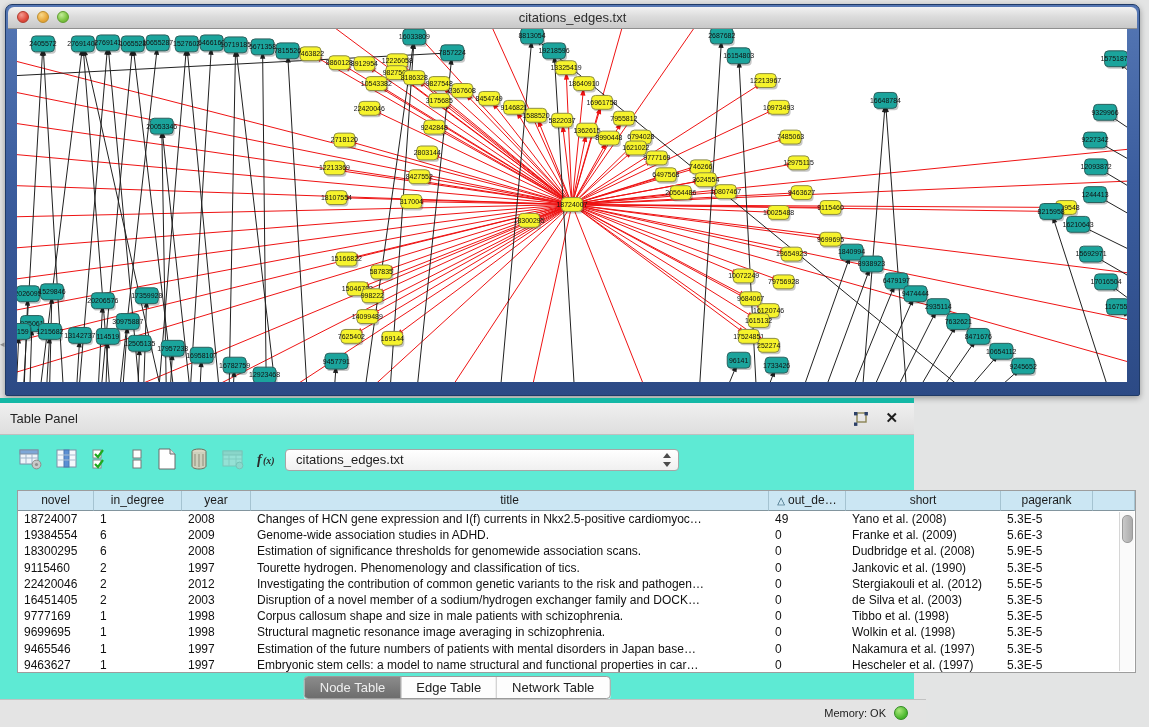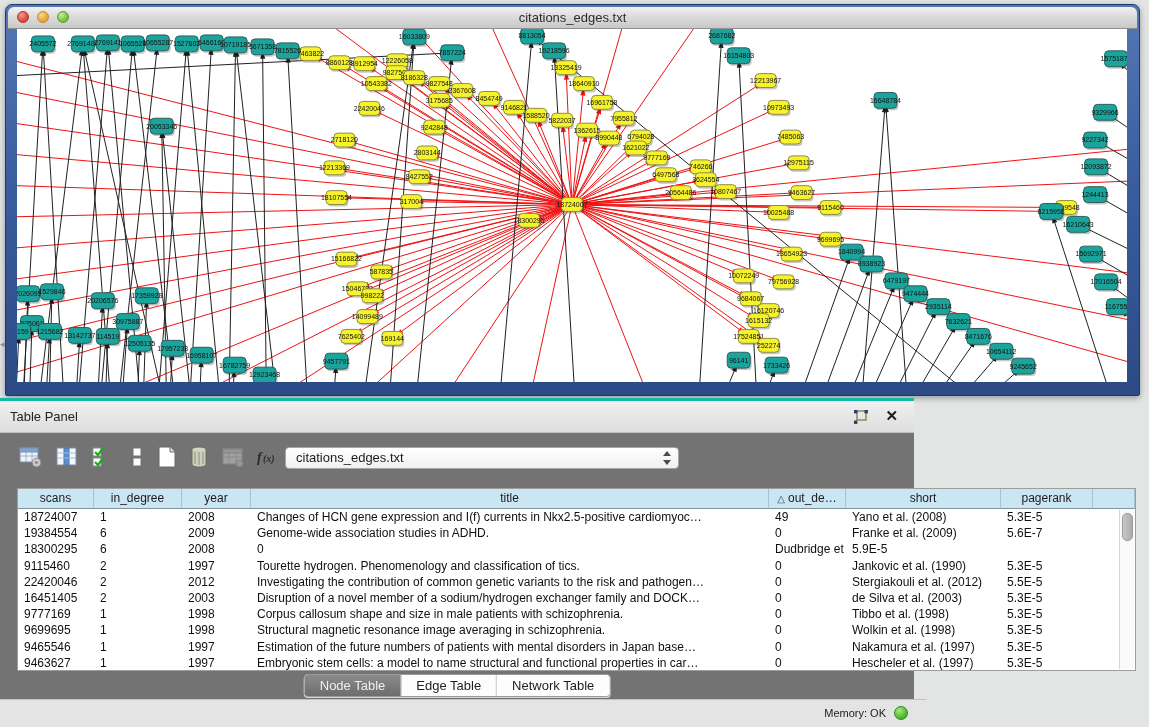--- a/index.html
+++ b/index.html
@@ -16,21 +16,21 @@
   #tl-close{left:9px;background:radial-gradient(circle at 35% 30%,#f49a90,#df4b3d 60%,#c23b30);border:1px solid #b1382c;}
   #tl-min{left:29px;background:radial-gradient(circle at 35% 30%,#f8d88a,#e8a83b 60%,#cf9330);border:1px solid #bd8d2c;}
   #tl-zoom{left:49px;background:radial-gradient(circle at 35% 30%,#c4ec9a,#7cc441 60%,#62a52e;);border:1px solid #5d9e2d;background:radial-gradient(circle at 35% 30%,#c4ec9a,#7cc441 60%,#62a52e);}
   #net-title{position:absolute;left:0;right:0;top:3px;text-align:center;font-size:13px;color:#2d2d2d;font-weight:500;}
   #net-canvas{position:absolute;left:11px;top:24px;right:12px;bottom:13px;background:#ffffff;overflow:hidden;}
   #net-svg{display:block;width:100%;height:100%;}
   
   #split-grip{position:absolute;left:568px;top:398px;width:10px;height:6px;color:#8a8a8a;font-size:7px;line-height:6px;text-align:center;}
   #collapse-arrow{position:absolute;left:0px;top:338px;width:8px;height:12px;color:#8b8b8b;font-size:9px;line-height:12px;}
   
-  #table-panel{position:absolute;left:0;top:398px;width:914px;height:302px;background:#737373;border-top:3px solid #14b8a6;}
+  #table-panel{position:absolute;left:0;top:398px;width:914px;height:302px;background:#5eead4;border-top:5px solid #14b8a6;}
   #panel-header{position:absolute;left:0;right:0;top:0;height:31px;
     background:linear-gradient(180deg,#f0f0f0,#dedede);border-bottom:1px solid #bfbfbf;}
   #panel-title{position:absolute;left:10px;top:8px;font-size:13px;color:#232323;}
   #float-icon{position:absolute;right:44px;top:7px;width:18px;height:18px;}
   #panel-close{position:absolute;right:16px;top:6px;font-size:15px;font-weight:700;color:#1c1c1c;cursor:default;}
   
   #panel-toolbar{position:absolute;left:17px;top:44px;height:30px;right:17px;}
   .tb-icon{position:absolute;top:0;width:24px;height:24px;}
   #combo{position:absolute;left:268px;top:2px;width:394px;height:22px;background:linear-gradient(180deg,#ffffff,#f0f0f0);
     border:1px solid #a6a6a6;border-radius:4px;box-sizing:border-box;font-size:13px;color:#1c1c1c;line-height:20px;padding-left:10px;}
@@ -1004,21 +1004,21 @@
       <span>citations_edges.txt</span>
       <svg id="combo-arrows" viewBox="0 0 10 16">
         <path d="M5 1l4 5H1z"></path>
           <path d="M5 15l4-5H1z"></path>
       </svg>
     </div>
   </div>
 
   <div id="data-table">
     <div class="tr" id="thead-row">
-        <div class="th">scans</div>
+        <div class="th">novel</div>
         <div class="th">in_degree</div>
         <div class="th">year</div>
         <div class="th">title</div>
         <div class="th"><span class="sortg">△</span>out_de…</div>
         <div class="th">short</div>
         <div class="th">pagerank</div>
         <div class="th"></div>
       </div>
     <div id="tbody">
         <div class="tr">
@@ -1031,27 +1031,28 @@
           <div class="td">5.3E-5</div>
           <div class="td"></div>
         </div>
         <div class="tr">
           <div class="td">19384554</div>
           <div class="td">6</div>
           <div class="td">2009</div>
           <div class="td">Genome-wide association studies in ADHD.</div>
           <div class="td">0</div>
           <div class="td">Franke et al. (2009)</div>
-          <div class="td">5.6E-7</div>
+          <div class="td">5.6E-3</div>
           <div class="td"></div>
         </div>
         <div class="tr">
           <div class="td">18300295</div>
           <div class="td">6</div>
           <div class="td">2008</div>
+          <div class="td">Estimation of significance thresholds for genomewide association scans.</div>
           <div class="td">0</div>
           <div class="td">Dudbridge et al. (2008)</div>
           <div class="td">5.9E-5</div>
           <div class="td"></div>
         </div>
         <div class="tr">
           <div class="td">9115460</div>
           <div class="td">2</div>
           <div class="td">1997</div>
           <div class="td">Tourette hydrogen. Phenomenology and classification of tics.</div>

